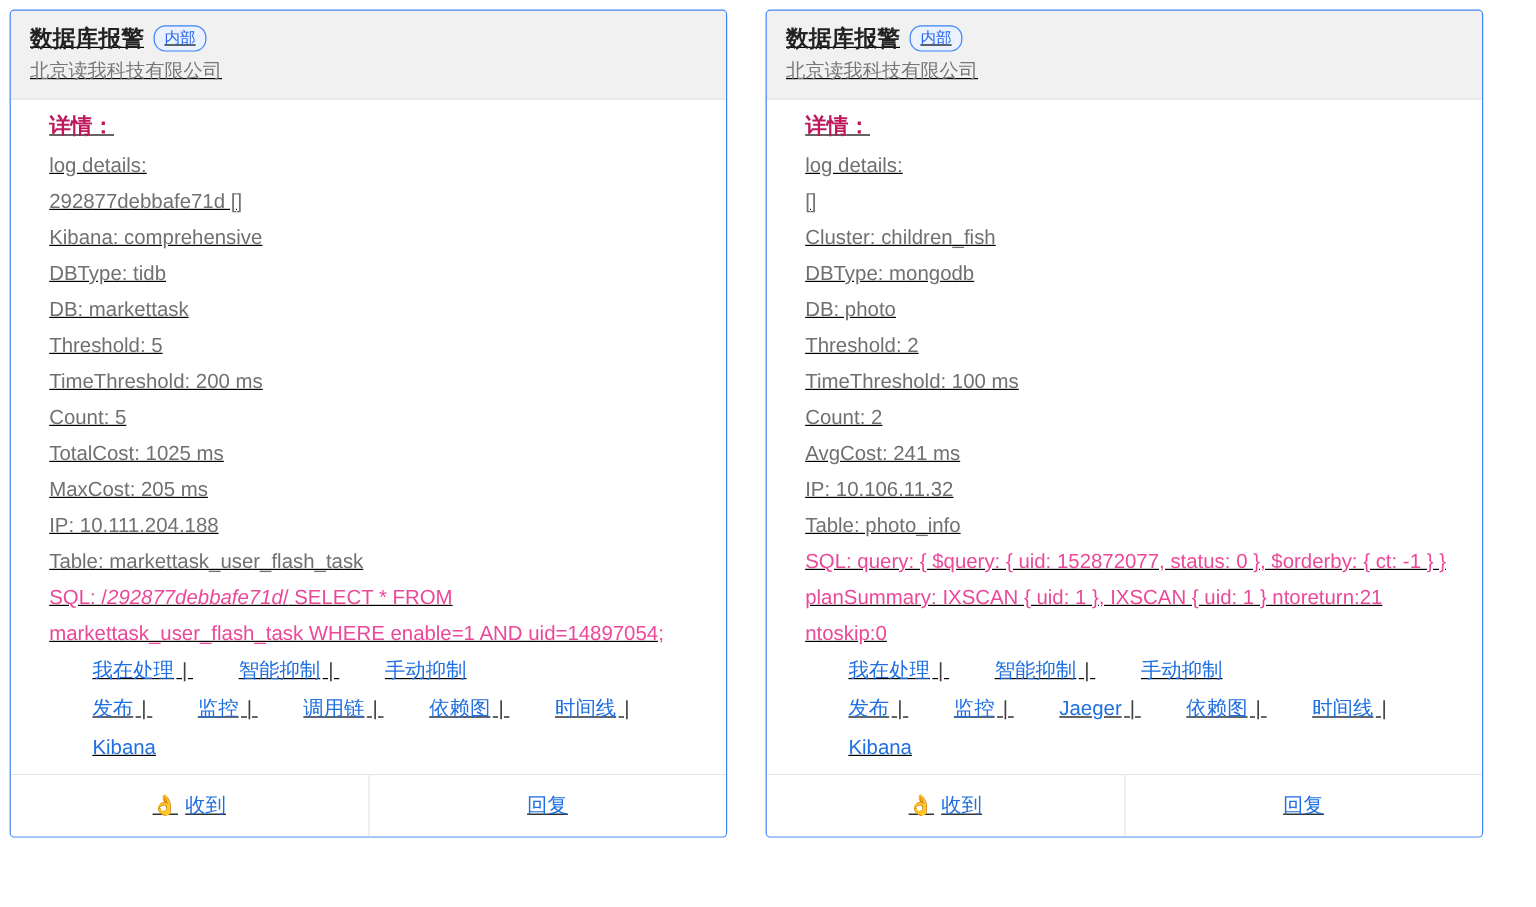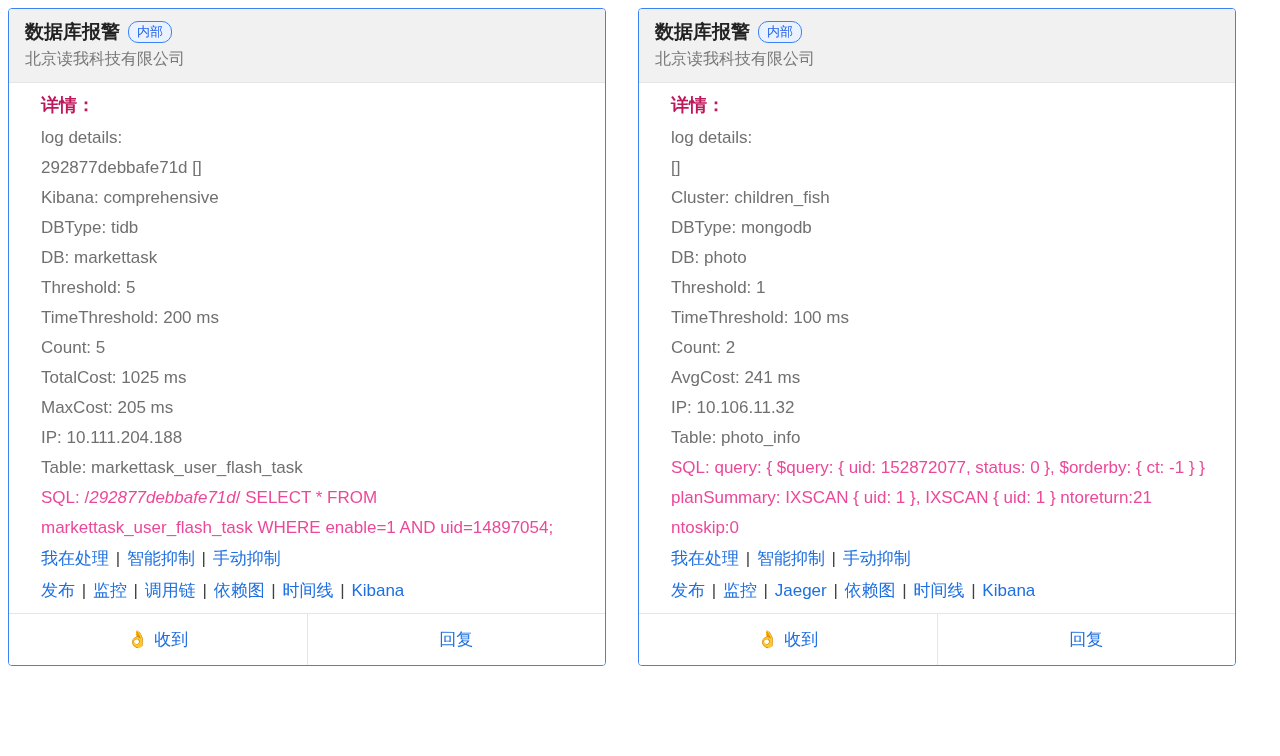--- a/index.html
+++ b/index.html
@@ -6,20 +6,21 @@
     body {
       font-family: -apple-system, "PingFang SC", "Microsoft YaHei", "Helvetica Neue", Arial, sans-serif;
       background: #ffffff;
       padding: 8px;
       font-size: 16px;
     }
     .container {
       display: flex;
       gap: 32px;
       align-items: flex-start;
+      text-decoration: underline;
     }
     .card {
       width: 598px;
       border: 1px solid #3b82f6;
       border-radius: 4px;
       background: #fff;
       overflow: hidden;
     }
     .card-header {
       background: #f1f1f1;
@@ -74,20 +75,21 @@
       font-style: italic;
     }
     .links-row {
       font-size: 17px;
       line-height: 32px;
       color: #404040;
     }
     .links-row .al {
       color: #1e6fe1;
       cursor: pointer;
+      margin-left: 36px;
     }
     .sep {
       color: #404040;
       padding: 0 2px;
     }
     .card-footer {
       display: flex;
       border-top: 1px solid #e5e5e5;
       height: 52px;
     }
@@ -166,21 +168,21 @@
       </div>
       <div class="subtitle">北京读我科技有限公司</div>
     </div>
     <div class="card-body">
       <div class="detail-heading">详情：</div>
       <div class="detail-line">log details:</div>
       <div class="detail-line">[]</div>
       <div class="detail-line">Cluster: children_fish</div>
       <div class="detail-line">DBType: mongodb</div>
       <div class="detail-line">DB: photo</div>
-      <div class="detail-line">Threshold: 1</div>
+      <div class="detail-line">Threshold: 2</div>
       <div class="detail-line">TimeThreshold: 100 ms</div>
       <div class="detail-line">Count: 2</div>
       <div class="detail-line">AvgCost: 241 ms</div>
       <div class="detail-line">IP: 10.106.11.32</div>
       <div class="detail-line">Table: photo_info</div>
       <div class="sql-line">
         <span>SQL: query: { $query: { uid: 152872077, status: 0 }, $orderby: { ct: -1 } } planSummary: IXSCAN { uid: 1 }, IXSCAN { uid: 1 } ntoreturn:21 ntoskip:0</span>
       </div>
       <div class="links-row">
         <span class="al">我在处理</span><span class="sep"> | </span><span class="al">智能抑制</span><span class="sep"> | </span><span class="al">手动抑制</span>

